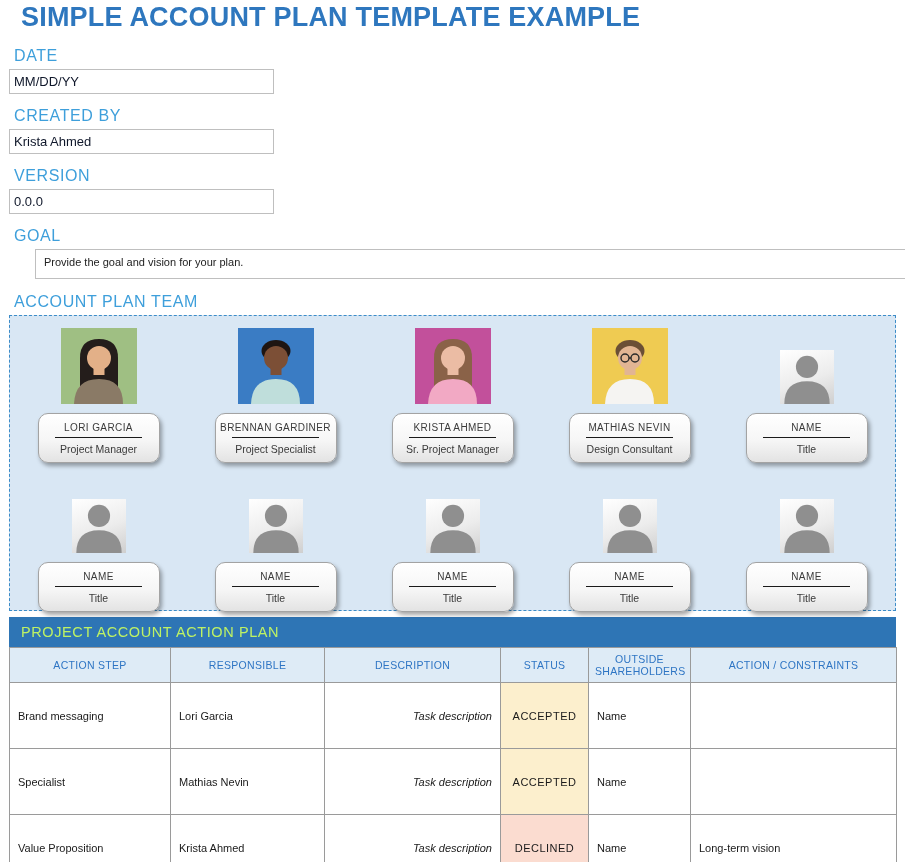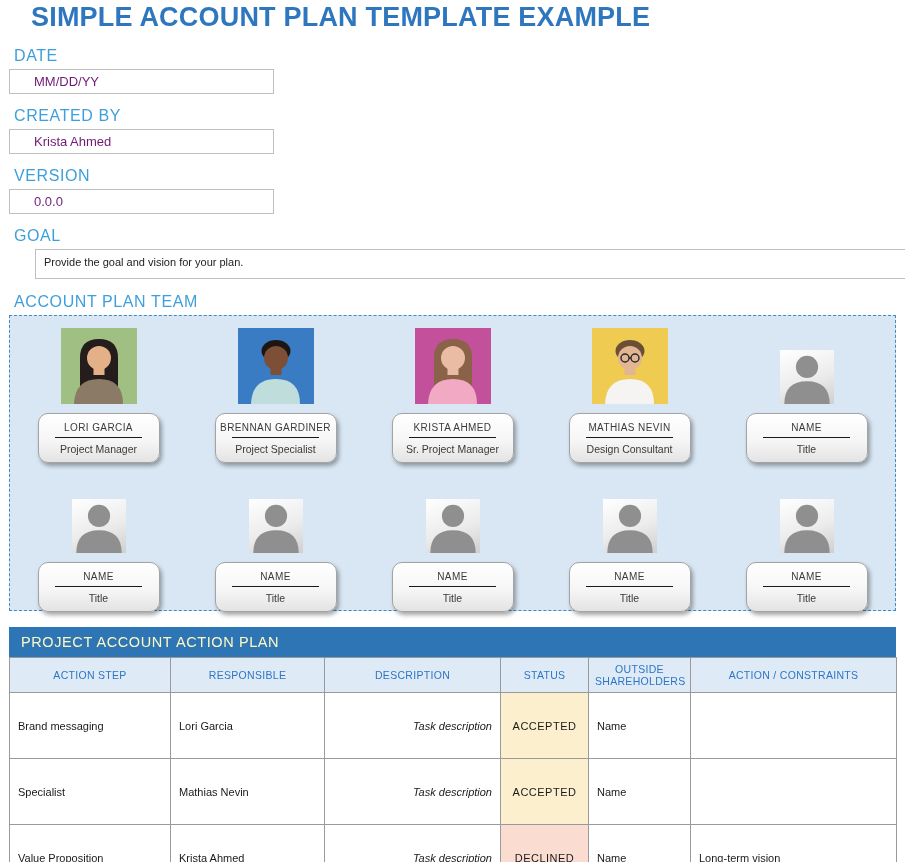--- a/index.html
+++ b/index.html
@@ -1,28 +1,28 @@
 <!DOCTYPE html>
 <html><head>
 <meta charset="utf-8">
 <style>
   * { margin:0; padding:0; box-sizing:border-box; }
   html,body { width:905px; height:862px; overflow:hidden; background:#fff;
               font-family:"Liberation Sans", sans-serif; }
   .page { padding:0 9px; }
 
   .main-title { color:#2E77BE; font-size:27px; font-weight:bold;
-                margin:2px 0 0 22px; letter-spacing:0.2px; }
+                margin:2px 0 0 12px; letter-spacing:0.2px; }
 
   .field-label { color:#3E9FDB; font-size:16px; margin:13px 0 4px 5px;
                  letter-spacing:0.6px; }
   .field-label.first { margin-top:14px; }
   .text-input { display:block; width:265px; height:25px; border:1px solid #BFBFBF;
-                font:13px "Liberation Sans", sans-serif; color:#701a75;
-                padding:0 24px; background:#fff; }
+                font:13px "Liberation Sans", sans-serif; color:#0f172a;
+                padding:0 4px; background:#fff; }
   .goal-box { width:100%; height:30px; border:1px solid #BFBFBF;
               font-size:11px; color:#222; padding:6px 8px; background:#fff;margin-left:26px; }
 
   .team-box { height:296px; background:#D9E7F4; border:1.5px dashed #3C8CC8;
               margin-top:3px; padding-top:12px; }
   .team-grid { display:grid; grid-template-columns:repeat(5,1fr); row-gap:14px; }
   .member { display:flex; flex-direction:column; align-items:center; }
   .photo-area { height:76px; display:flex; align-items:flex-end;
                 justify-content:center; margin-bottom:9px; }
   .photo-lg { width:76px; height:76px; }
@@ -32,21 +32,21 @@
   .member-card { width:122px; min-height:50px; border:1px solid #A3A3A3;
                  border-radius:10px;
                  background:linear-gradient(180deg,#FFFFFF 0%,#F6F6F6 55%,#E3E3E3 100%);
                  box-shadow:2px 3px 4px rgba(0,0,0,0.35);
                  display:flex; flex-direction:column; justify-content:center;
                  padding:6px 4px; text-align:center; }
   .member-name { font-size:10px; color:#3A3A3A; letter-spacing:0.4px; }
   .member-divider { width:78%; border-top:1.3px solid #1A1A1A; margin:4px auto 5px; }
   .member-title { font-size:10.5px; color:#3A3A3A; }
 
-  .plan-banner { margin-top:16px; height:30px; background:#2E75B5; color:#fef9c3;
+  .plan-banner { margin-top:6px; height:30px; background:#2E75B5; color:#bef264;
                  font-size:14.5px; letter-spacing:0.6px; line-height:30px;
                  padding-left:12px; }
   table.plan { border-collapse:collapse; width:887px; table-layout:fixed; }
   table.plan th { background:#DEEBF6; color:#2E75C4; font-weight:normal;
                   font-size:10.5px; height:35px; border:1px solid #9A9A9A;
                   letter-spacing:0.3px; padding:2px 6px; text-align:center; }
   table.plan td { height:66px; border:1px solid #9A9A9A; font-size:11px;
                   color:#1A1A1A; vertical-align:middle; padding:14px 8px;
                   background:#fff; }
   td.cell-center { text-align:right;font-style:italic; }

